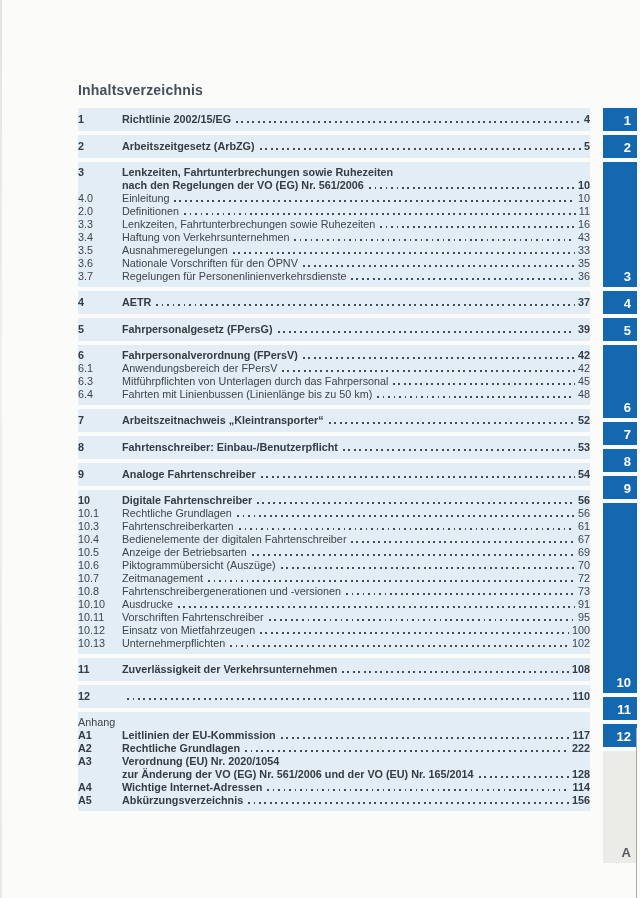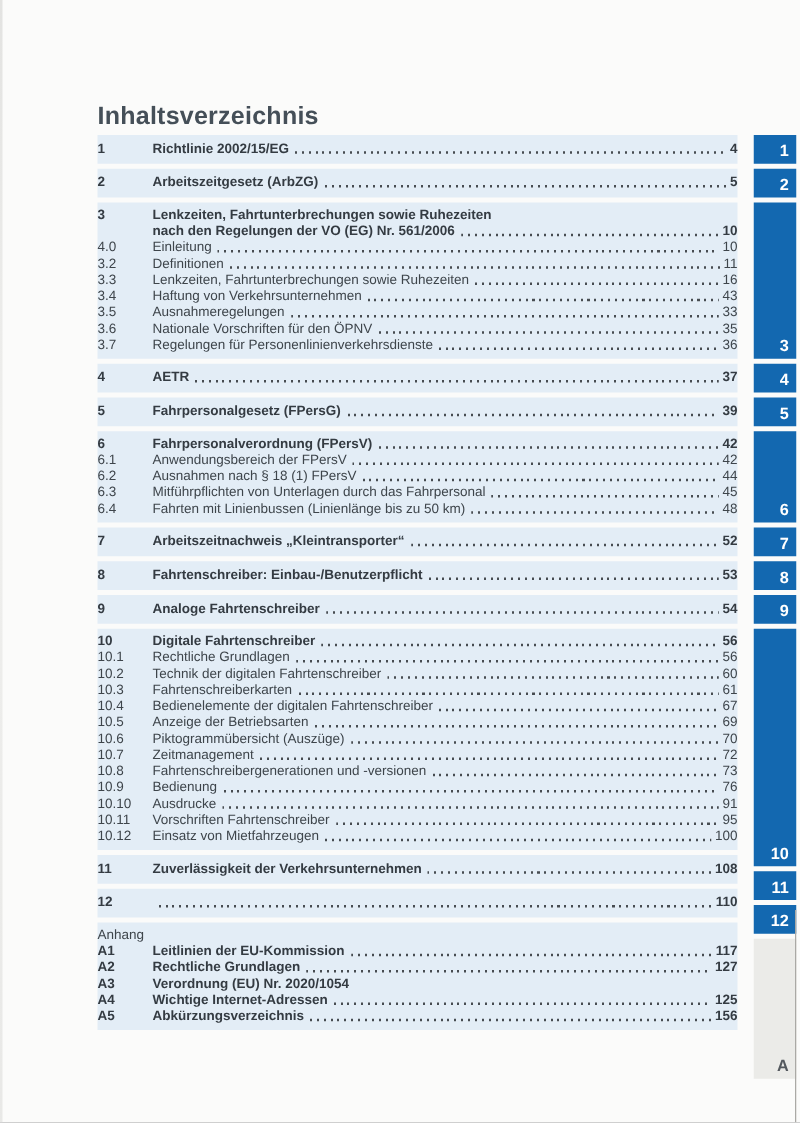--- a/index.html
+++ b/index.html
@@ -22,21 +22,21 @@
     position:absolute;left:0;top:0;width:2px;height:100%;
     background:linear-gradient(to bottom,#dddddb,#ececea 40%,#e4e4e2);
     opacity:.8;
   }
   .edge-right{
     position:absolute;left:636px;top:728px;width:1px;height:170px;
     background:#aaa9a5;
   }
   .title{
     position:absolute;left:78px;top:82px;margin:0;
-    font-size:20px;font-weight:bold;letter-spacing:.2px;
+    font-size:14px;font-weight:bold;letter-spacing:.2px;
     color:#454f58;
   }
   .toc{
     position:absolute;left:78px;top:108px;width:512px;
   }
   .block{
     background:var(--band-blue);
     padding:4px 0;
     margin-bottom:4px;
   }
@@ -112,21 +112,21 @@
         <div class="entry">
           <div class="line">
             <span class="num">4.0</span>
             <span class="txt">Einleitung</span>
             <span class="dots"></span>
             <span class="pg">10</span>
           </div>
         </div>
         <div class="entry">
           <div class="line">
-            <span class="num">3.2</span>
+            <span class="num">2.0</span>
             <span class="txt">Definitionen</span>
             <span class="dots"></span>
             <span class="pg">11</span>
           </div>
         </div>
         <div class="entry">
           <div class="line">
             <span class="num">3.3</span>
             <span class="txt">Lenkzeiten, Fahrtunterbrechungen sowie Ruhezeiten</span>
             <span class="dots"></span>
@@ -198,28 +198,20 @@
         <div class="entry">
           <div class="line">
             <span class="num">6.1</span>
             <span class="txt">Anwendungsbereich der FPersV</span>
             <span class="dots"></span>
             <span class="pg">42</span>
           </div>
         </div>
         <div class="entry">
           <div class="line">
-            <span class="num">6.2</span>
-            <span class="txt">Ausnahmen nach § 18 (1) FPersV</span>
-            <span class="dots"></span>
-            <span class="pg">44</span>
-          </div>
-        </div>
-        <div class="entry">
-          <div class="line">
             <span class="num">6.3</span>
             <span class="txt">Mitführpflichten von Unterlagen durch das Fahrpersonal</span>
             <span class="dots"></span>
             <span class="pg">45</span>
           </div>
         </div>
         <div class="entry">
           <div class="line">
             <span class="num">6.4</span>
             <span class="txt">Fahrten mit Linienbussen (Linienlänge bis zu 50 km)</span>
@@ -270,28 +262,20 @@
         <div class="entry">
           <div class="line">
             <span class="num">10.1</span>
             <span class="txt">Rechtliche Grundlagen</span>
             <span class="dots"></span>
             <span class="pg">56</span>
           </div>
         </div>
         <div class="entry">
           <div class="line">
-            <span class="num">10.2</span>
-            <span class="txt">Technik der digitalen Fahrtenschreiber</span>
-            <span class="dots"></span>
-            <span class="pg">60</span>
-          </div>
-        </div>
-        <div class="entry">
-          <div class="line">
             <span class="num">10.3</span>
             <span class="txt">Fahrtenschreiberkarten</span>
             <span class="dots"></span>
             <span class="pg">61</span>
           </div>
         </div>
         <div class="entry">
           <div class="line">
             <span class="num">10.4</span>
             <span class="txt">Bedienelemente der digitalen Fahrtenschreiber</span>
@@ -326,48 +310,48 @@
         <div class="entry">
           <div class="line">
             <span class="num">10.8</span>
             <span class="txt">Fahrtenschreibergenerationen und -versionen</span>
             <span class="dots"></span>
             <span class="pg">73</span>
           </div>
         </div>
         <div class="entry">
           <div class="line">
-            <span class="num">10.9</span>
-            <span class="txt">Bedienung</span>
-            <span class="dots"></span>
-            <span class="pg">76</span>
-          </div>
-        </div>
-        <div class="entry">
-          <div class="line">
             <span class="num">10.10</span>
             <span class="txt">Ausdrucke</span>
             <span class="dots"></span>
             <span class="pg">91</span>
           </div>
         </div>
         <div class="entry">
           <div class="line">
             <span class="num">10.11</span>
             <span class="txt">Vorschriften Fahrtenschreiber</span>
             <span class="dots"></span>
             <span class="pg">95</span>
           </div>
         </div>
         <div class="entry">
           <div class="line">
             <span class="num">10.12</span>
             <span class="txt">Einsatz von Mietfahrzeugen</span>
             <span class="dots"></span>
             <span class="pg">100</span>
+          </div>
+        </div>
+        <div class="entry">
+          <div class="line">
+            <span class="num">10.13</span>
+            <span class="txt">Unternehmerpflichten</span>
+            <span class="dots"></span>
+            <span class="pg">102</span>
           </div>
         </div>
       </div>
       <div class="block single">
         <div class="entry bold">
           <div class="line">
             <span class="num">11</span>
             <span class="txt">Zuverlässigkeit der Verkehrsunternehmen</span>
             <span class="dots"></span>
             <span class="pg">108</span>
@@ -397,36 +381,42 @@
             <span class="txt">Leitlinien der EU-Kommission</span>
             <span class="dots"></span>
             <span class="pg">117</span>
           </div>
         </div>
         <div class="entry bold">
           <div class="line">
             <span class="num">A2</span>
             <span class="txt">Rechtliche Grundlagen</span>
             <span class="dots"></span>
-            <span class="pg">127</span>
+            <span class="pg">222</span>
           </div>
         </div>
         <div class="entry bold">
           <div class="line">
             <span class="num">A3</span>
             <span class="txt">Verordnung (EU) Nr. 2020/1054</span>
             <span class="spacer"></span>
           </div>
+          <div class="line">
+            <span class="num"></span>
+            <span class="txt">zur Änderung der VO (EG) Nr. 561/2006 und der VO (EU) Nr. 165/2014</span>
+            <span class="dots"></span>
+            <span class="pg">128</span>
+          </div>
         </div>
         <div class="entry bold">
           <div class="line">
             <span class="num">A4</span>
             <span class="txt">Wichtige Internet-Adressen</span>
             <span class="dots"></span>
-            <span class="pg">125</span>
+            <span class="pg">114</span>
           </div>
         </div>
         <div class="entry bold">
           <div class="line">
             <span class="num">A5</span>
             <span class="txt">Abkürzungsverzeichnis</span>
             <span class="dots"></span>
             <span class="pg">156</span>
           </div>
         </div>

